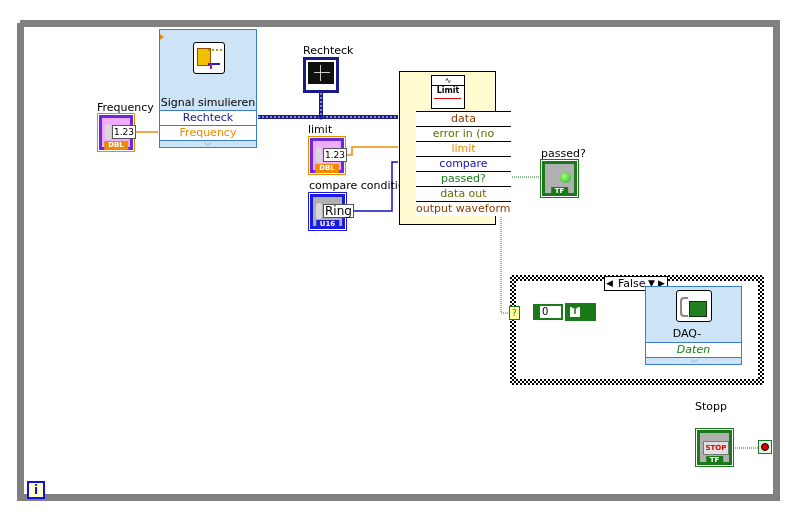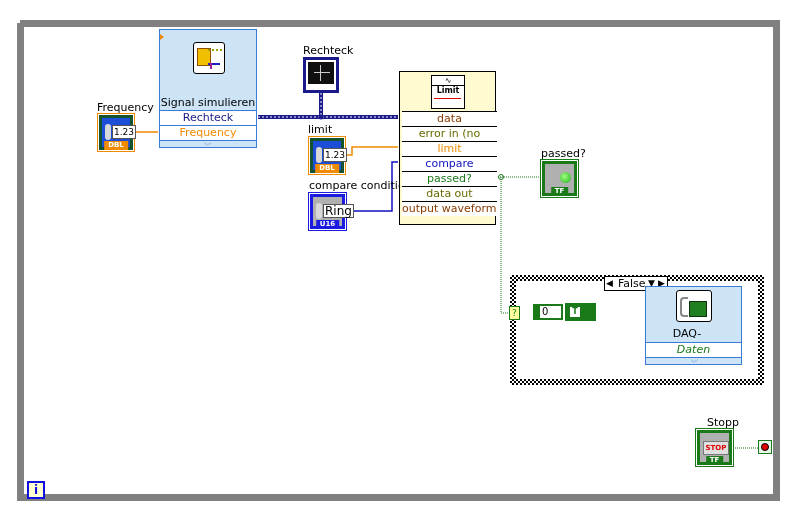--- a/index.html
+++ b/index.html
@@ -14,21 +14,21 @@
   .iter { left:27px; top:481px; width:14px; height:14px; border:2px solid #1010e0; background:#ffffd0;
           color:#1010e0; font-weight:bold; font-size:12px; text-align:center; line-height:14px; box-sizing:content-box; }
   .lbl { font-size:11px; color:#000; white-space:nowrap; }
   
   .express { background:#cde4f7; border:1px solid #3a7bd5; }
   .express .row { height:14px; border-top:1px solid #3a7bd5; background:#ffffff; text-align:center; font-size:11px; line-height:14px; position:relative; }
   .express .title { text-align:center; font-size:11px; color:#000; }
   .express .chev { height:10px; border-top:1px solid #3a7bd5; text-align:center; color:#8fb0d8; font-size:8px; line-height:9px; }
   
   .ctl { box-sizing:border-box; }
-  .ctl-orange { border:3px solid #14532d; outline:1px solid #f08a00; outline-offset:1px; background:#1d4ed8; }
+  .ctl-orange { border:3px solid #6d28d9; outline:1px solid #f08a00; outline-offset:1px; background:#f0abfc; }
   .ctl-blue { border:3px solid #1a1ae0; outline:1px solid #1a1ae0; outline-offset:1px; background:#b0b0b0; }
   .ctl-green { border:3px solid #1a7a1a; outline:1px solid #1a7a1a; outline-offset:1px; background:#b0b0b0; }
   .badge { position:absolute; bottom:-3px; left:50%; transform:translateX(-50%); font-size:7px; font-weight:bold;
            color:#fff; padding:0 4px; line-height:9px; }
   .valbox { position:absolute; background:#fff; border:1px solid #555; font-size:9px; line-height:12px; padding:0 1px; }
   .spin { position:absolute; width:6px; height:16px; background:#d8d8d8; border-radius:3px; }
   
   .limit { background:#fffad0; border:1px solid #000; }
   .limit .row { height:14px; border-top:1px solid #000; background:#fff; text-align:center; font-size:11px; line-height:14px; position:relative; }
   .case-border { left:510px; top:275px; width:254px; height:110px; box-sizing:border-box;
@@ -118,21 +118,21 @@
   <div class="valbox" style="left:10px;top:7px;font-size:12px;">Ring</div>
   <div class="badge" style="background:#1a1ae0;text-align:right;">U16</div>
 </div>
 
 <div class="abs limit" style="left:399px;top:71px;width:95px;height:152px;">
   <div style="position:absolute;left:31px;top:3px;width:32px;height:32px;background:#fff;border:1px solid #000;">
     <div style="text-align:center;font-size:8px;line-height:9px;border-bottom:1px solid #000;">∿</div>
     <div style="text-align:center;font-size:8px;font-weight:bold;line-height:9px;">Limit</div>
     <div style="position:absolute;left:2px;top:22px;width:27px;height:1px;background:#e00000;"></div>
   </div>
-  <div style="position:absolute;left:2px;top:39px;width:95px;">
+  <div style="position:absolute;left:16px;top:39px;width:95px;">
     <div class="row" style="color:#8a3a00;"><span>data</span></div>
     <div class="row" style="color:#6a6a00;"><span>error in (no error)</span></div>
     <div class="row" style="color:#f08a00;"><span>limit</span></div>
     <div class="row" style="color:#1010c0;"><span>compare conditior</span></div>
     <div class="row" style="color:#1a7a1a;"><span>passed?</span></div>
     <div class="row" style="color:#6a6a00;"><span>data out</span></div>
     <div class="row" style="color:#8a3a00;overflow:hidden;white-space:nowrap;"><span>output waveforms</span></div>
   </div>
 </div>
 
@@ -166,21 +166,21 @@
     <div style="position:absolute;left:12px;top:10px;width:16px;height:14px;background:#208020;border:1px solid #103010;"></div>
     <div style="position:absolute;left:3px;top:6px;width:6px;height:16px;border:2px solid #888;border-right:none;border-radius:4px 0 0 4px;"></div>
   </div>
   <div class="title" style="position:absolute;left:0;top:40px;width:82px;">DAQ-Assistent2</div>
   <div style="position:absolute;left:0;top:55px;width:95px;font-style:italic;">
     <div class="row" style="color:#1a7a1a;"><span>Daten</span></div>
     <div class="chev">︾</div>
   </div>
 </div>
 
-<div class="abs lbl" style="left:695px;top:416px;margin-left:12px;">Stopp</div>
+<div class="abs lbl" style="left:695px;top:400px;">Stopp</div>
 <div class="abs ctl ctl-green" style="left:697px;top:430px;width:35px;height:35px;">
   <div style="position:absolute;left:3px;top:8px;width:24px;height:12px;background:#e0e0e0;border:1px solid #777;color:#e00000;font-size:7px;font-weight:bold;text-align:center;line-height:12px;">STOP</div>
   <div class="badge" style="background:#1a7a1a;">TF</div>
 </div>
 
 <div class="abs" style="left:758px;top:440px;width:14px;height:14px;border:1px solid #1a7a1a;background:#e8f8e8;box-sizing:border-box;">
   <div style="position:absolute;left:2px;top:2px;width:8px;height:8px;border-radius:50%;background:#e00000;border:1px solid #000;box-sizing:border-box;"></div>
 </div>
 
 </body></html>

